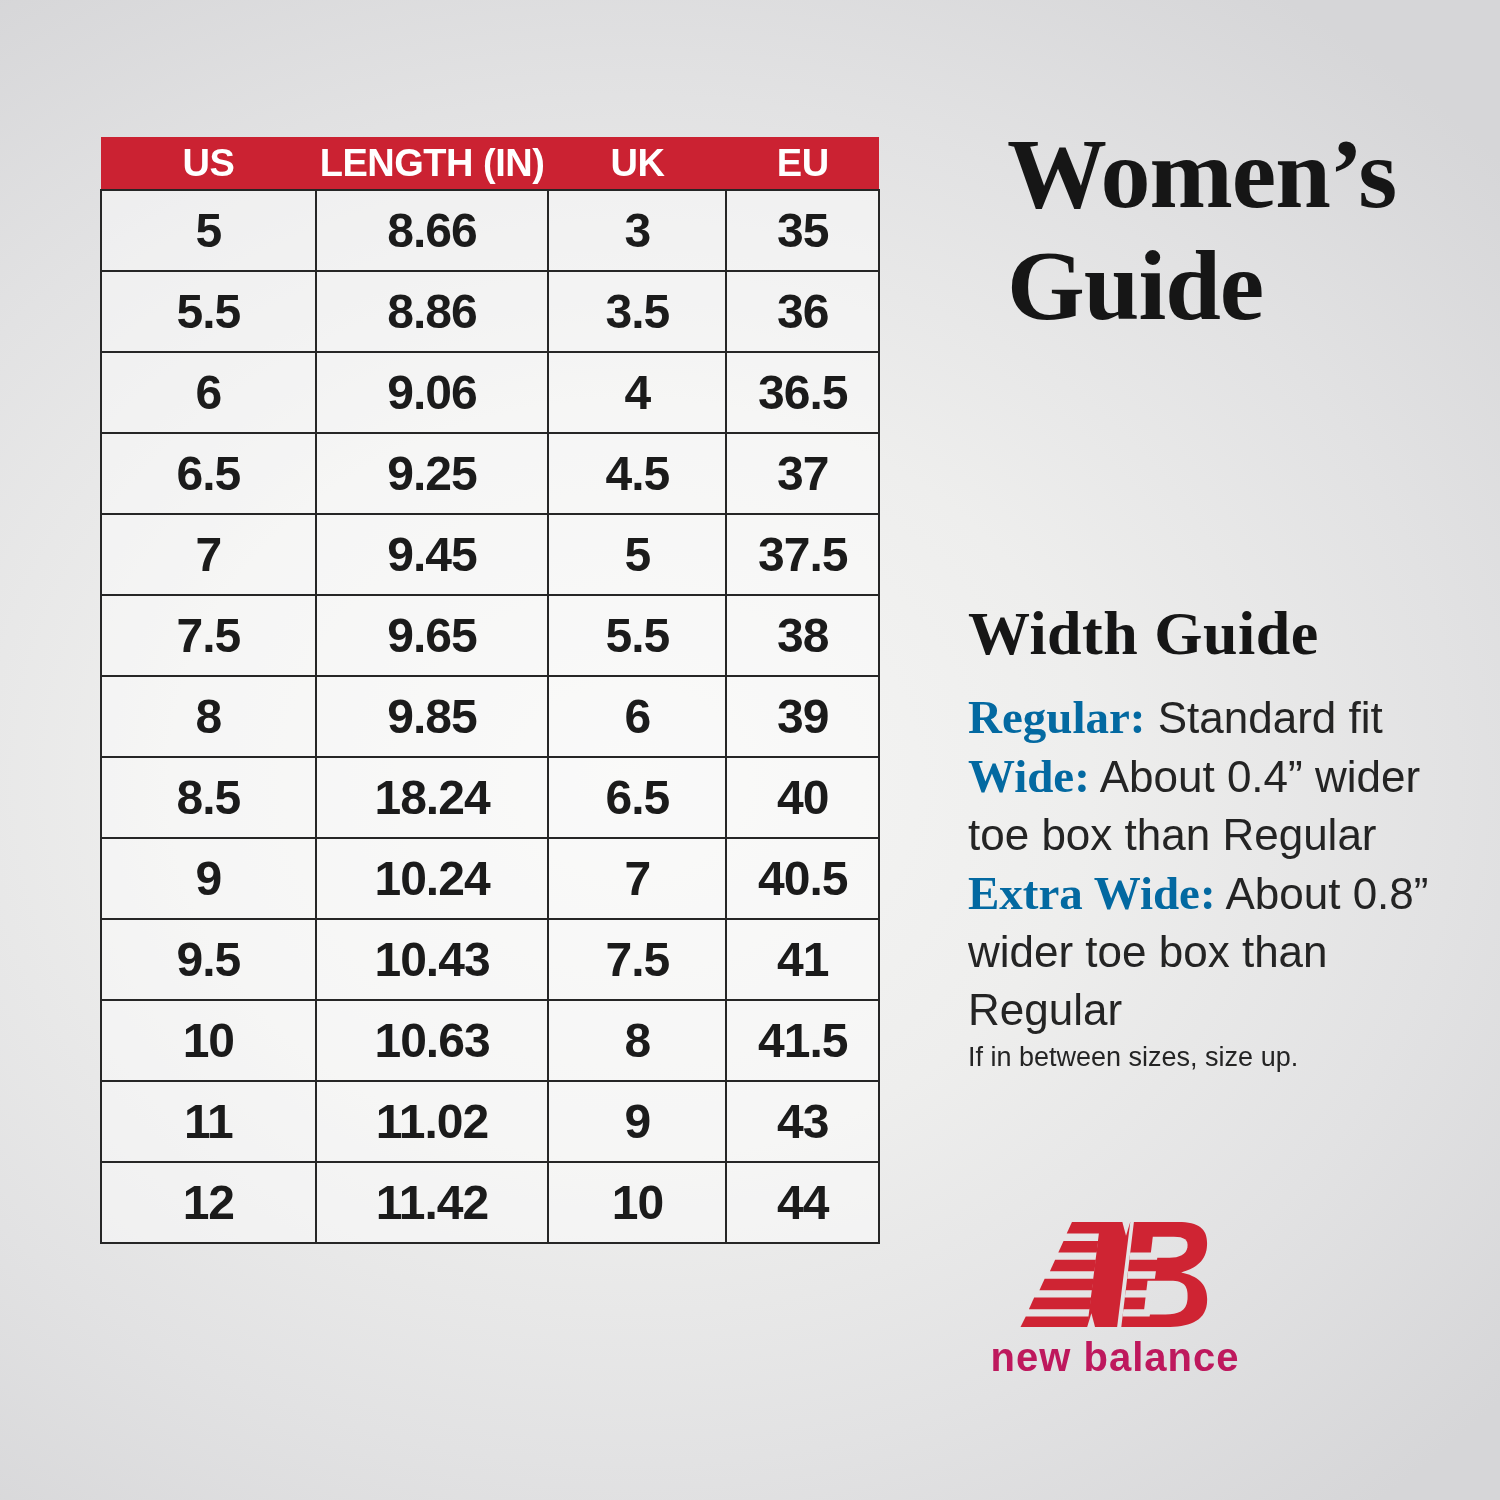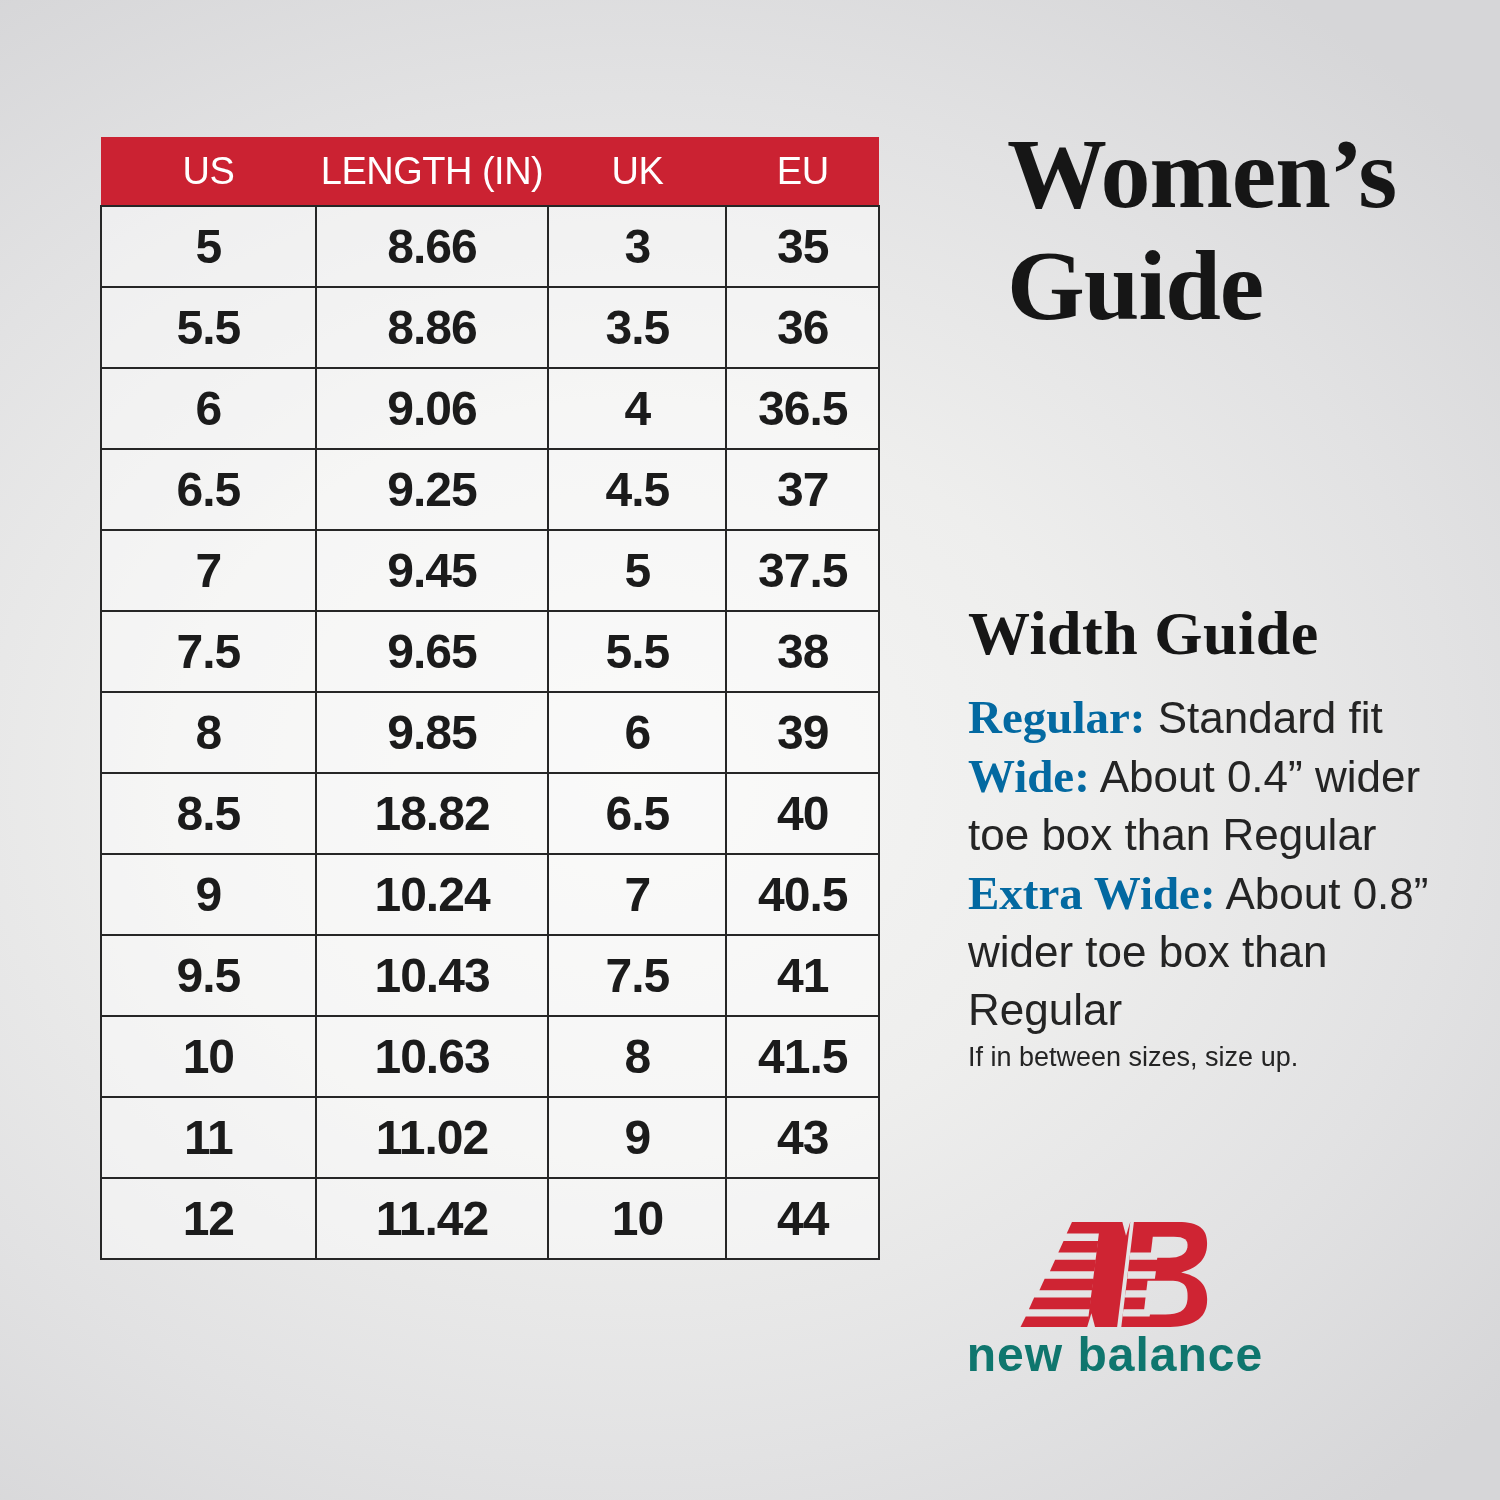--- a/index.html
+++ b/index.html
@@ -14,23 +14,23 @@
   }
 
   
   .size-table {
     position:absolute; left:100px; top:137px; width:780px;
     border-collapse:collapse; table-layout:fixed;
   }
   .size-table thead th {
     background:#cb2232;
     color:#ffffff;
-    height:69px;
+    height:53px;
     font-size:38px;
-    font-weight:normal;
+    font-weight:bold;
     letter-spacing:-0.5px;
     text-align:center;
     vertical-align:middle;
     border:none;
   }
   .size-table tbody td {
     height:81px;
     background:rgba(255,255,255,0.45);
     border:2px solid #262626;
     font-size:48px;
@@ -79,24 +79,25 @@
     color:#242424;
   }
 
   
   .brand-block {
     position:absolute; left:950px; top:1222px; width:330px;
     display:flex; flex-direction:column; align-items:center;
   }
   .nb-mark { width:190px; height:105px; display:block; }
   .nb-wordmark {
-    font-size:48px;
+    margin-top:8px;
+    font-size:40px;
     font-weight:bold;
     letter-spacing:1px;
-    color:#0f766e;
+    color:#be185d;
   }
 </style>
 </head>
 <body>
 
 <table class="size-table">
   <colgroup>
     <col style="width:27.6%">
     <col style="width:29.9%">
     <col style="width:22.9%">
@@ -148,21 +149,21 @@
         <td>38</td>
       </tr>
       <tr>
         <td>8</td>
         <td>9.85</td>
         <td>6</td>
         <td>39</td>
       </tr>
       <tr>
         <td>8.5</td>
-        <td>18.82</td>
+        <td>18.24</td>
         <td>6.5</td>
         <td>40</td>
       </tr>
       <tr>
         <td>9</td>
         <td>10.24</td>
         <td>7</td>
         <td>40.5</td>
       </tr>
       <tr>

